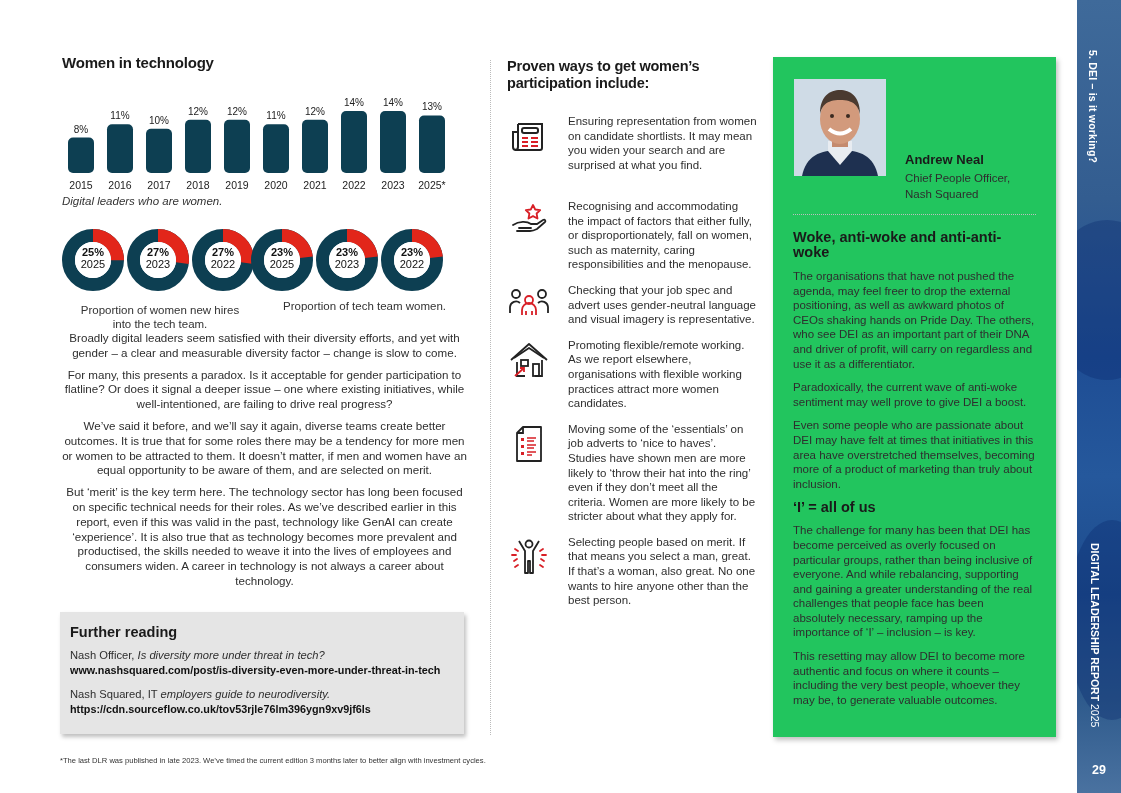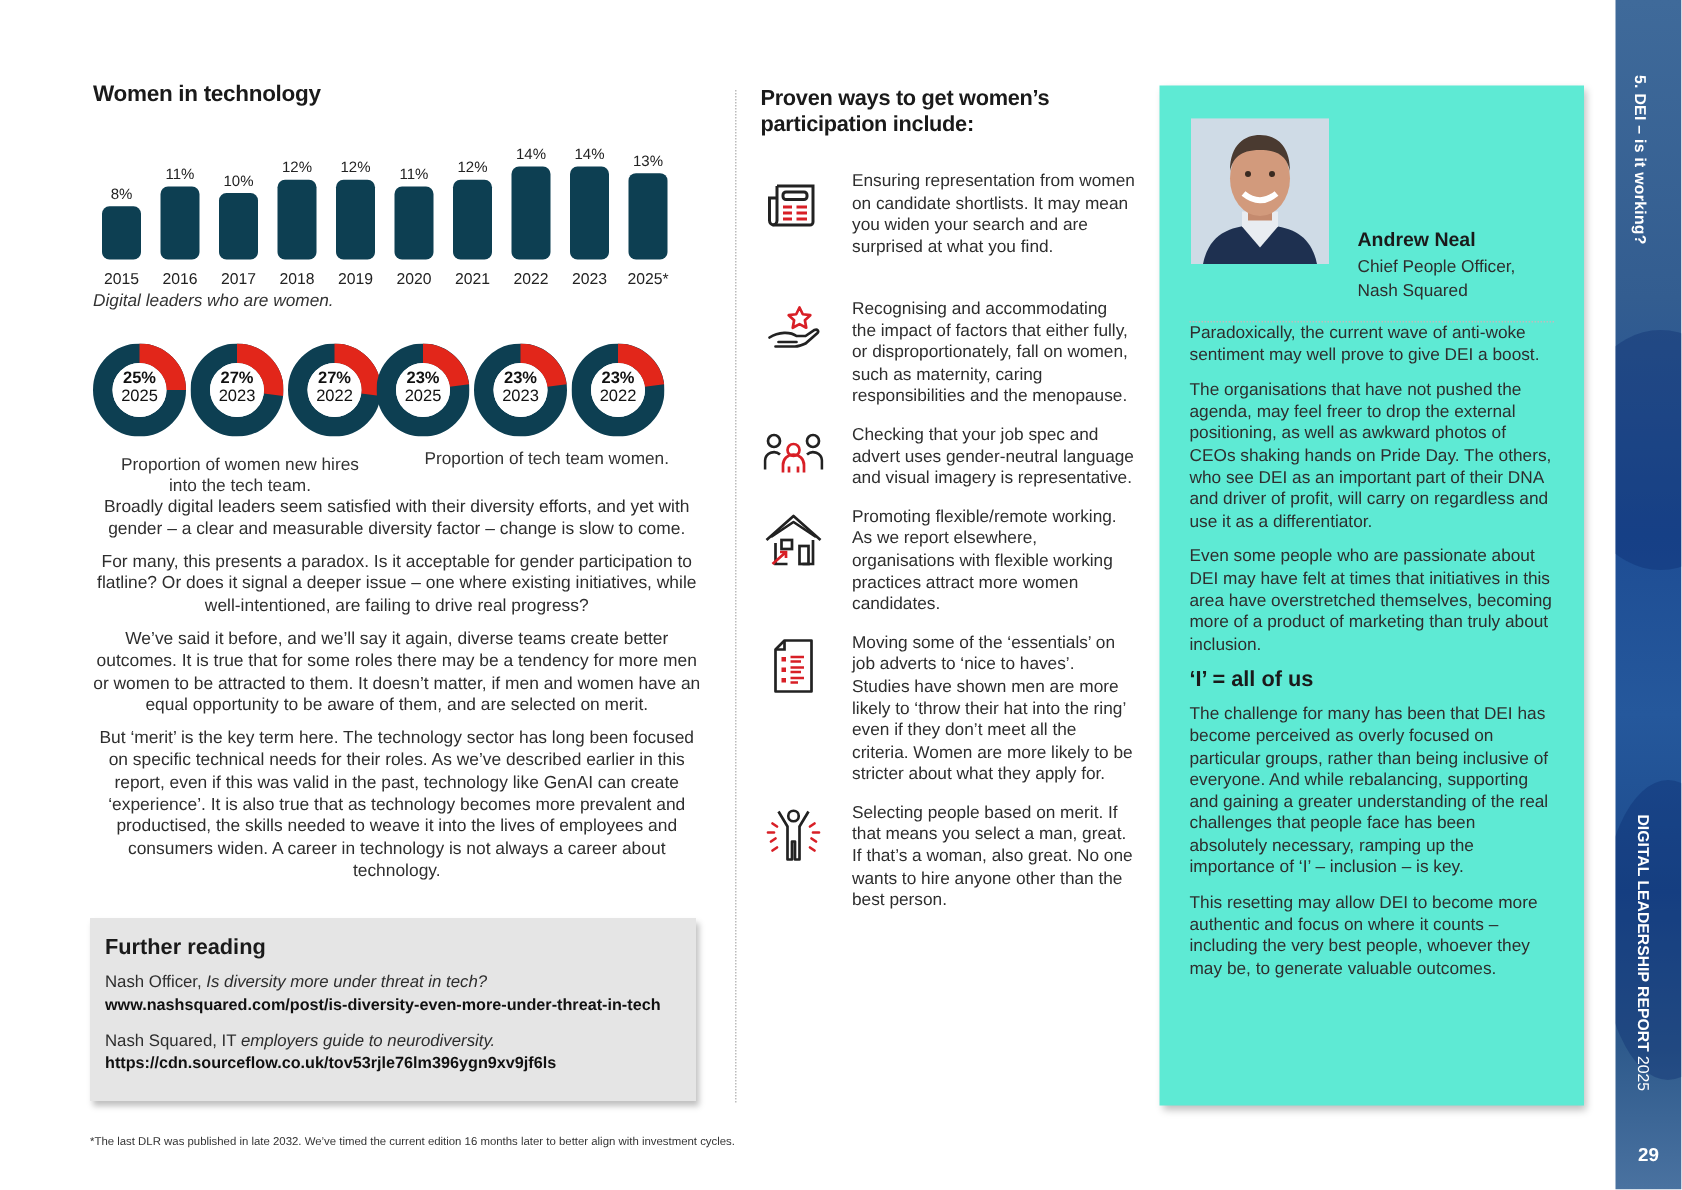--- a/index.html
+++ b/index.html
@@ -36,21 +36,21 @@
 
   
   .col-mid { position: absolute; left: 507px; top: 58px; width: 250px; }
   .col-mid .h2 { font-size: 14.5px; line-height: 17px; }
   .tips { margin-top: 22px; }
   .tip { position: relative; padding-left: 61px; margin-bottom: 11px; }
   .tip .ic { position: absolute; left: 2px; top: 2px; width: 40px; height: 40px; }
   .tip p { font-size: 11.5px; line-height: 14.6px; color: #2e2e2e; }
 
   
-  .box { position: absolute; left: 773px; top: 57px; width: 283px; height: 680px; background: #5eead4; box-shadow: 2px 3px 5px rgba(0,0,0,0.25); padding: 22px 20px; }
+  .box { position: absolute; left: 773px; top: 57px; width: 283px; height: 680px; background: #22c55e; box-shadow: 2px 3px 5px rgba(0,0,0,0.25); padding: 22px 20px; }
   .profile { position: relative; height: 120px; }
   .photo { position: absolute; left: 1px; top: 0; width: 92px; height: 97px; background: #cfdbe6; overflow: hidden; }
   .pname { position: absolute; left: 112px; top: 73px; font-weight: 700; font-size: 13px; color: #1a1a1a; }
   .ptitle { position: absolute; left: 112px; top: 91px; font-size: 11.5px; line-height: 16px; color: #2e2e2e; }
   .dotline { border-top: 1px dotted #bdbdbd; margin-top: 15px; }
   .box h3 { font-size: 14.5px; font-weight: 700; color: #1a1a1a; line-height: 15px; margin-top: 15px; margin-bottom: 9px; }
   .box h3.small { margin-top: 2px; margin-bottom: 8px; }
   .box p { font-size: 11.5px; line-height: 14.6px; color: #2e2e2e; margin-bottom: 9px; }
 
   
@@ -304,30 +304,31 @@
           <circle cx="54" cy="37" r="2" fill="#3a2a20"></circle>
         </svg>
       </div>
       <div class="pname">Andrew Neal</div>
       <div class="ptitle">
         <span>Chief People Officer,</span><br>
         <span>Nash Squared</span>
       </div>
     </div>
     <div class="dotline"></div>
+    <h3>Woke, anti-woke and anti-anti-woke</h3>
+    <p>The organisations that have not pushed the agenda, may feel freer to drop the external positioning, as well as awkward photos of CEOs shaking hands on Pride Day. The others, who see DEI as an important part of their DNA and driver of profit, will carry on regardless and use it as a differentiator.</p>
     <p>Paradoxically, the current wave of anti-woke sentiment may well prove to give DEI a boost.</p>
-    <p>The organisations that have not pushed the agenda, may feel freer to drop the external positioning, as well as awkward photos of CEOs shaking hands on Pride Day. The others, who see DEI as an important part of their DNA and driver of profit, will carry on regardless and use it as a differentiator.</p>
     <p>Even some people who are passionate about DEI may have felt at times that initiatives in this area have overstretched themselves, becoming more of a product of marketing than truly about inclusion.</p>
     <h3 class="small">‘I’ = all of us</h3>
     <p>The challenge for many has been that DEI has become perceived as overly focused on particular groups, rather than being inclusive of everyone. And while rebalancing, supporting and gaining a greater understanding of the real challenges that people face has been absolutely necessary, ramping up the importance of ‘I’ – inclusion – is key.</p>
     <p>This resetting may allow DEI to become more authentic and focus on where it counts – including the very best people, whoever they may be, to generate valuable outcomes.</p>
   </div>
 
   <div class="band">
     <div class="wave" style="left:-30px; top:220px; width:120px; height:160px;"></div>
     <div class="wave" style="left:-10px; top:520px; width:90px; height:200px;"></div>
     <div class="band-section">5. DEI – is it working?</div>
     <div class="band-report"><b>DIGITAL LEADERSHIP REPORT</b><span> 2025</span></div>
     <div class="page-num">29</div>
   </div>
 
-  <div class="footnote">*The last DLR was published in late 2032. We’ve timed the current edition 16 months later to better align with investment cycles.</div>
+  <div class="footnote">*The last DLR was published in late 2023. We’ve timed the current edition 3 months later to better align with investment cycles.</div>
 </div>
 
 </body></html>

